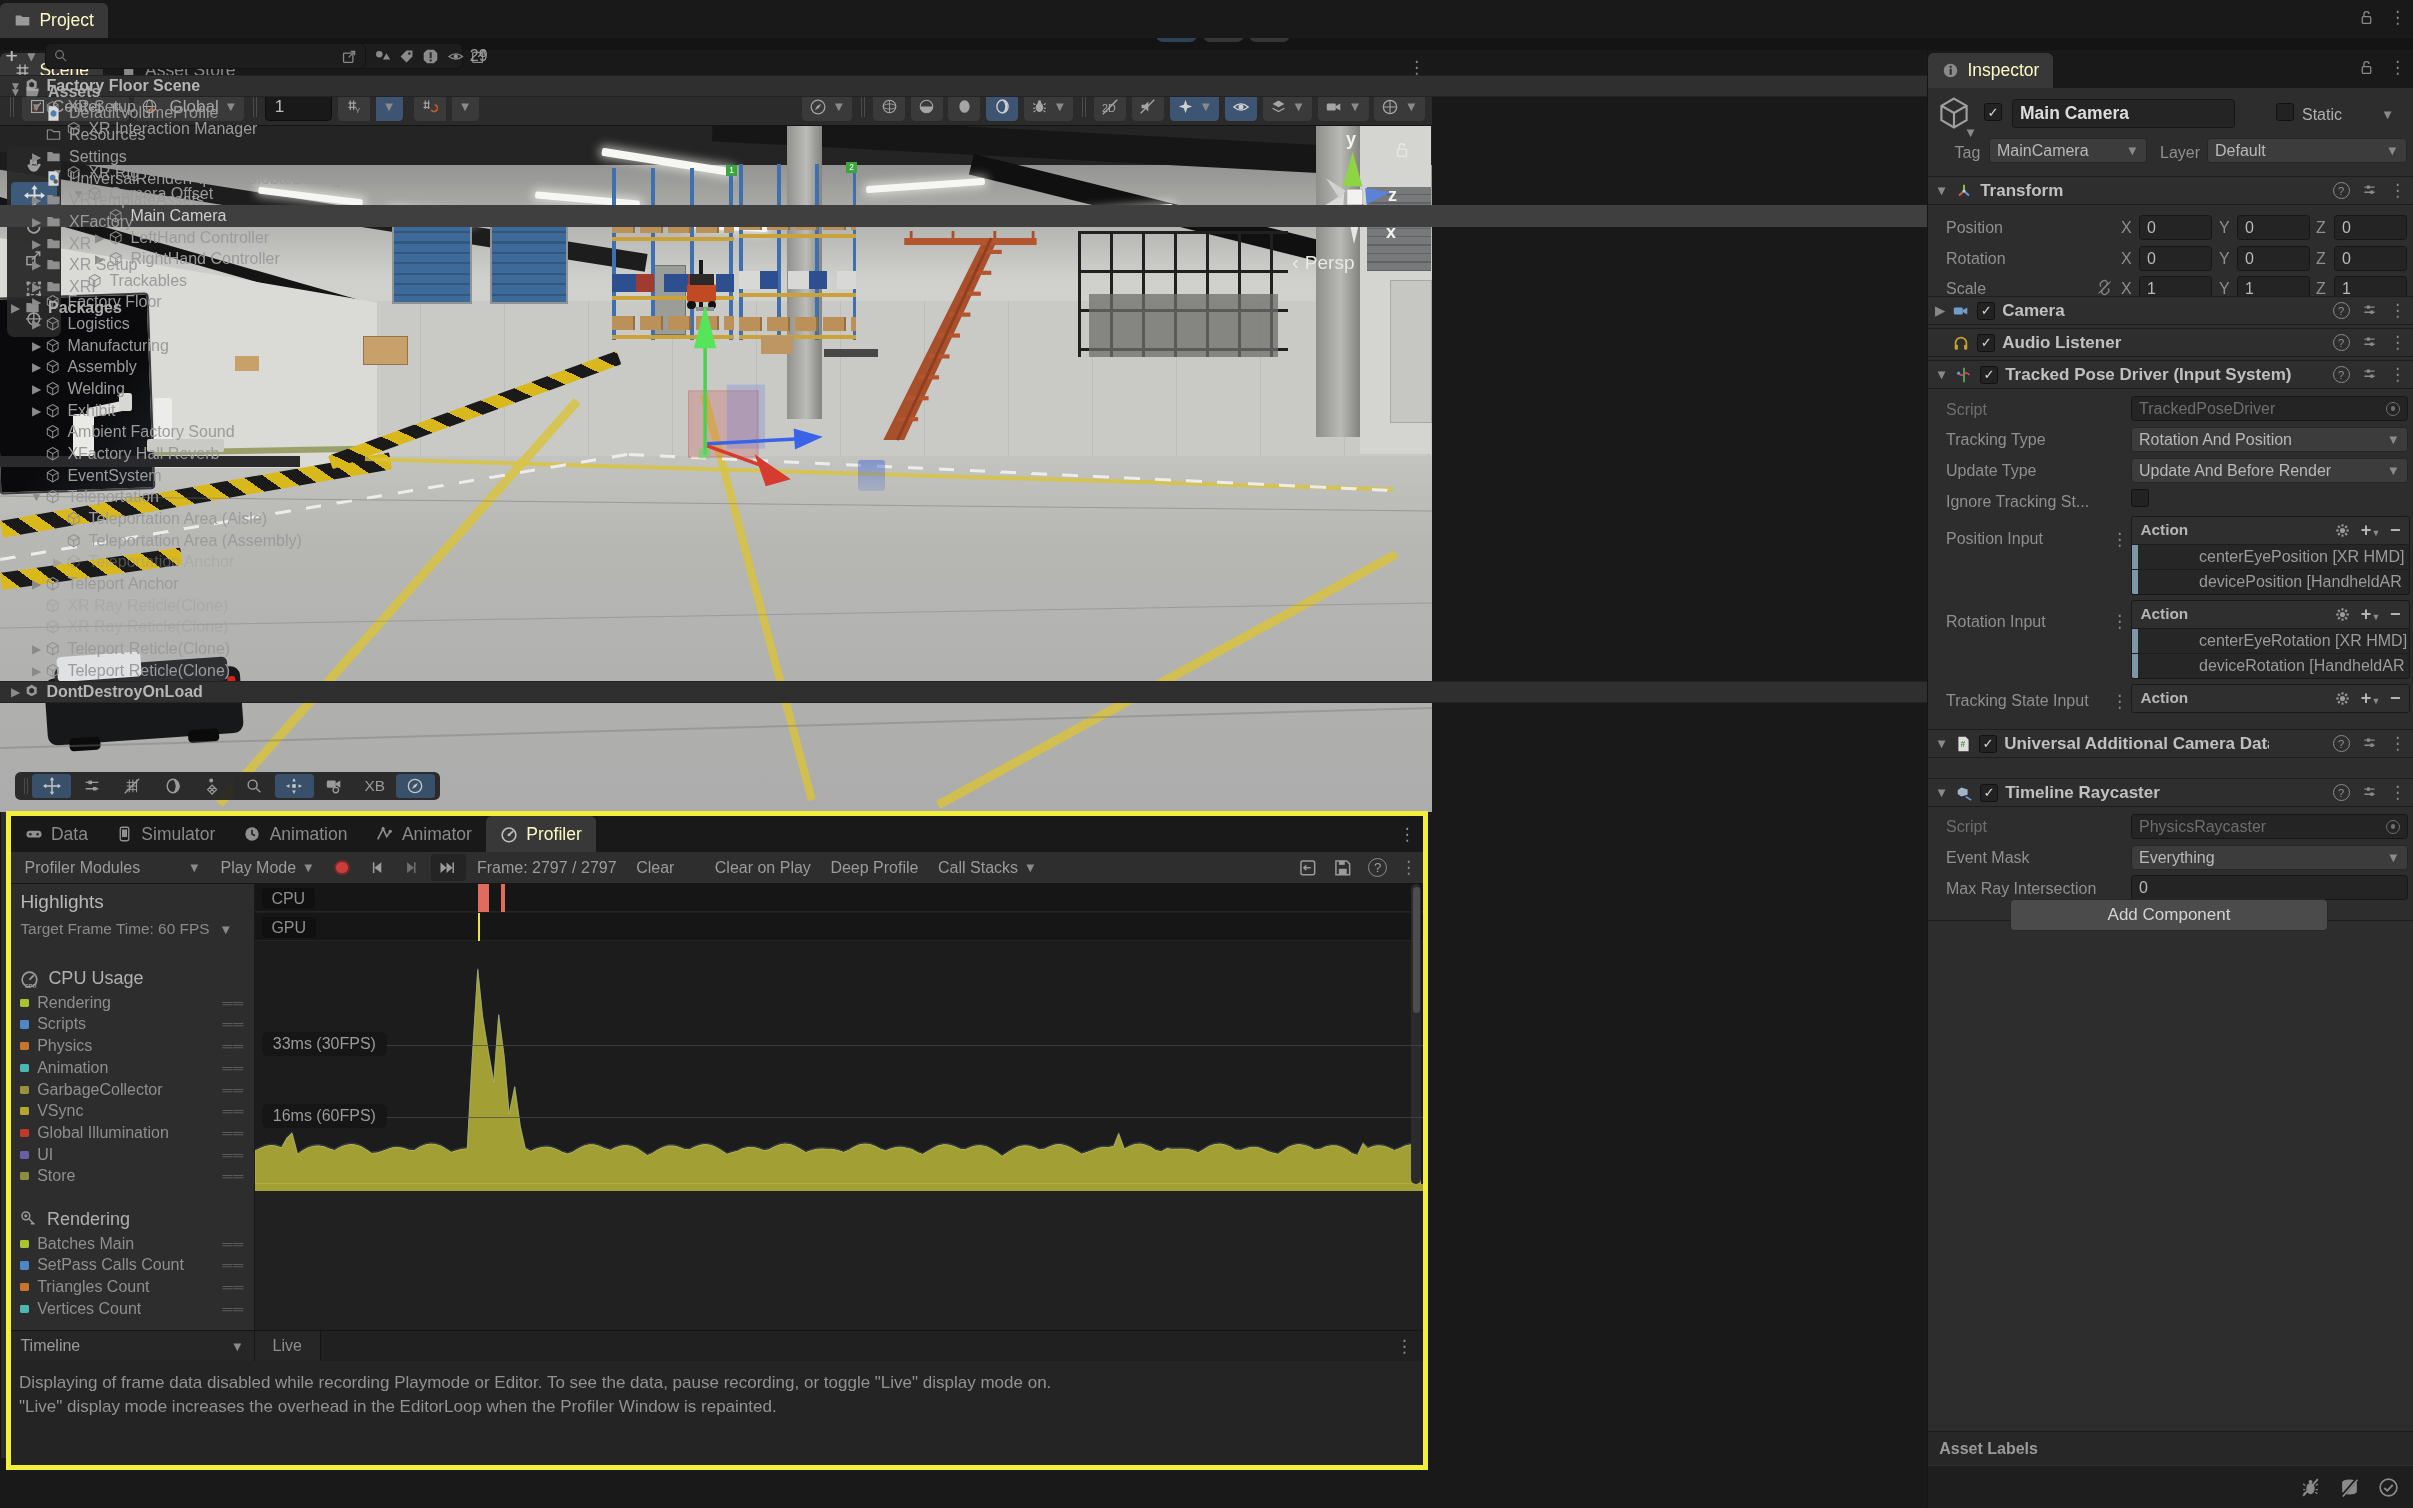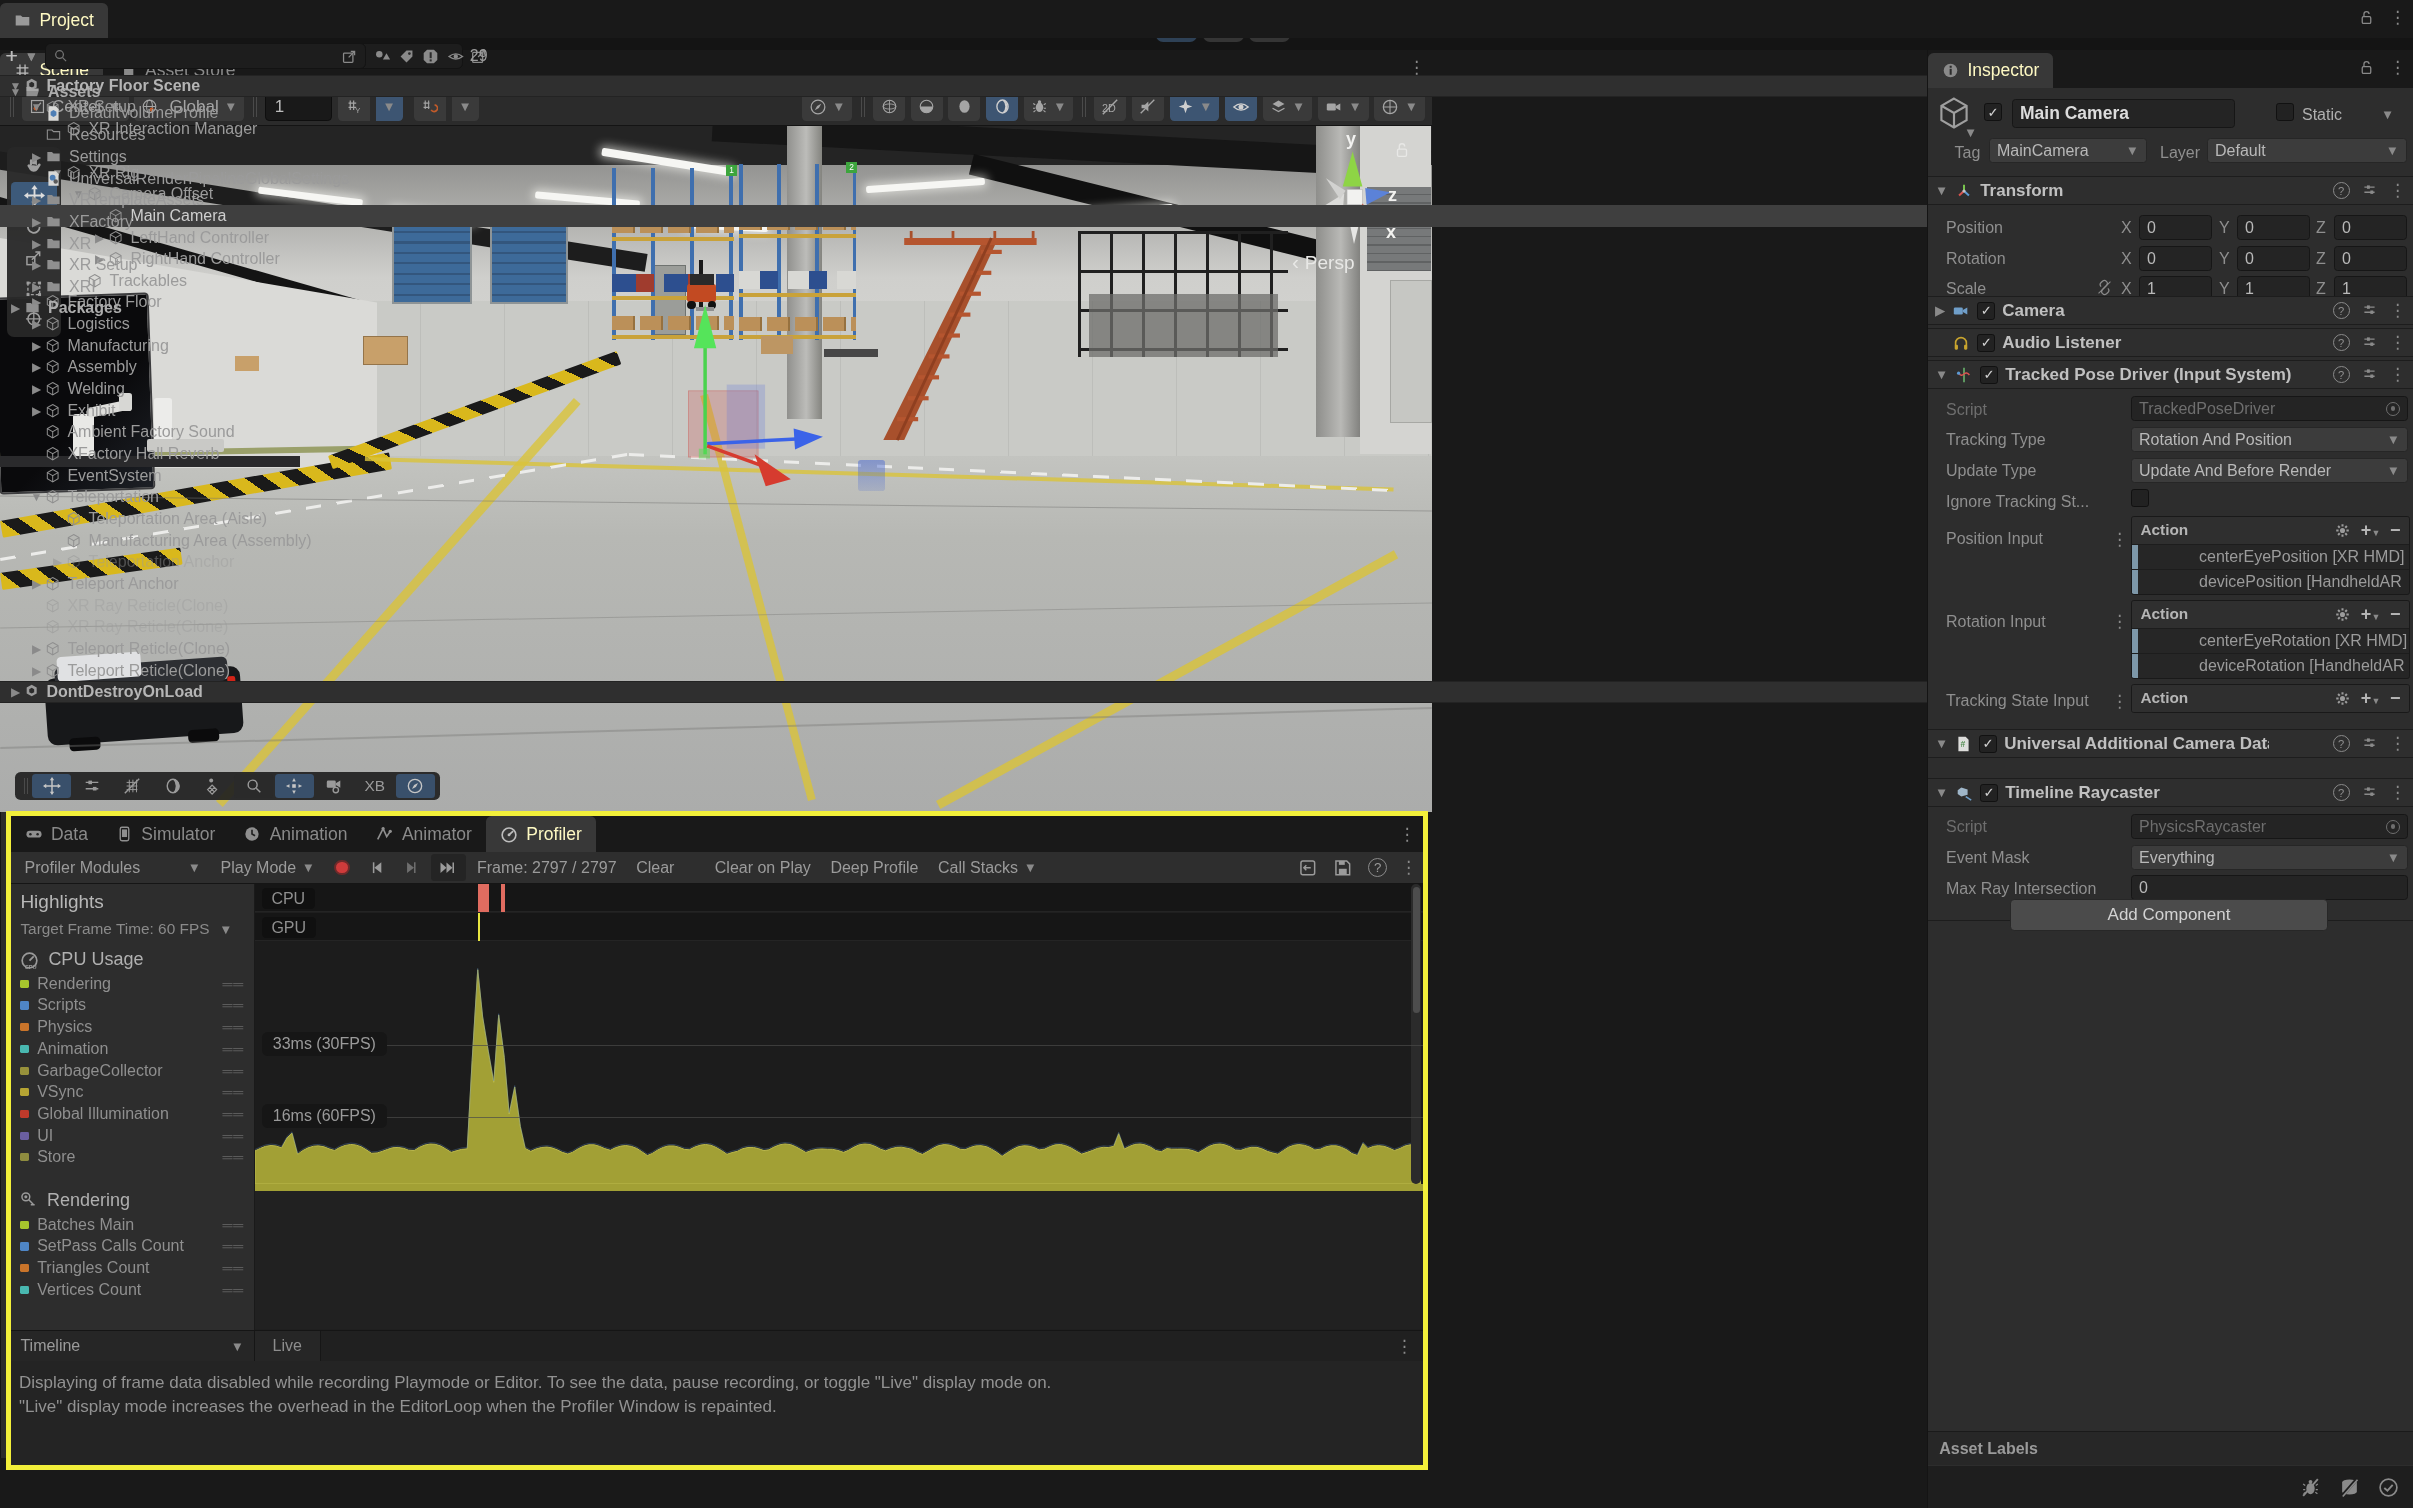--- a/index.html
+++ b/index.html
@@ -809,21 +809,21 @@
       <span class="kebab">⋮</span>
     </div>
 
     <div id="prof-left">
       <div style="padding:7px 0 0 9.8px;color:#b8b8b8;font-size:19px">Highlights</div>
       <div style="padding:7px 0 0 9.8px;color:#8a8a8a;font-size:15.4px;display:flex;align-items:center;gap:9.8px">
           <span>Target Frame Time: 60 FPS</span>
           <span class="caret">▼</span>
         </div>
       <div id="cpu-module-list">
-          <div class="mod-hdr" style="margin-top:7px;height:28px">
+          <div class="mod-hdr" style="margin-top:26px;height:28px">
             <span class="ic">
               <svg width="21" height="21" viewBox="0 0 20 20" style="font-size:26px">
                 <circle cx="10" cy="11" r="7" fill="none" stroke="#9a9a9a" stroke-width="1.6"></circle>
                 <path d="M10 11 L14 7" stroke="#9a9a9a" stroke-width="1.8"></path>
                 <text x="5.4" y="18.6" font-size="5.4" fill="#9a9a9a" font-weight="bold">CPU</text>
               </svg>
             </span>
             <span>CPU Usage</span>
           </div>
           <div style="position:relative;height:195px">
@@ -1202,21 +1202,21 @@
           <span>Teleportation Area (Aisle)</span>
         </div>
         <div class="trow" style="top:455px">
           <span style="width:49px;flex:none"></span>
           <span class="arr"></span>
           <span class="ic" style="margin-right:7px">
             <svg width="15.4" height="15.4" viewBox="0 0 20 20">
               <path d="M10 2 L17 6 L17 14 L10 18 L3 14 L3 6 Z M3 6 L10 10 L17 6 M10 10 L10 18" fill="none" stroke="#8f8f8f" stroke-width="1.3"></path>
             </svg>
           </span>
-          <span>Manufacturing Area (Assembly)</span>
+          <span>Teleportation Area (Assembly)</span>
         </div>
         <div class="trow dim" style="top:476px">
           <span style="width:49px;flex:none"></span>
           <span class="arr">▶</span>
           <span class="ic" style="margin-right:7px">
             <svg width="15.4" height="15.4" viewBox="0 0 20 20">
               <path d="M10 2 L17 6 L17 14 L10 18 L3 14 L3 6 Z M3 6 L10 10 L17 6 M10 10 L10 18" fill="none" stroke="#8f8f8f" stroke-width="1.3"></path>
             </svg>
           </span>
           <span>Teleportation Anchor</span>

